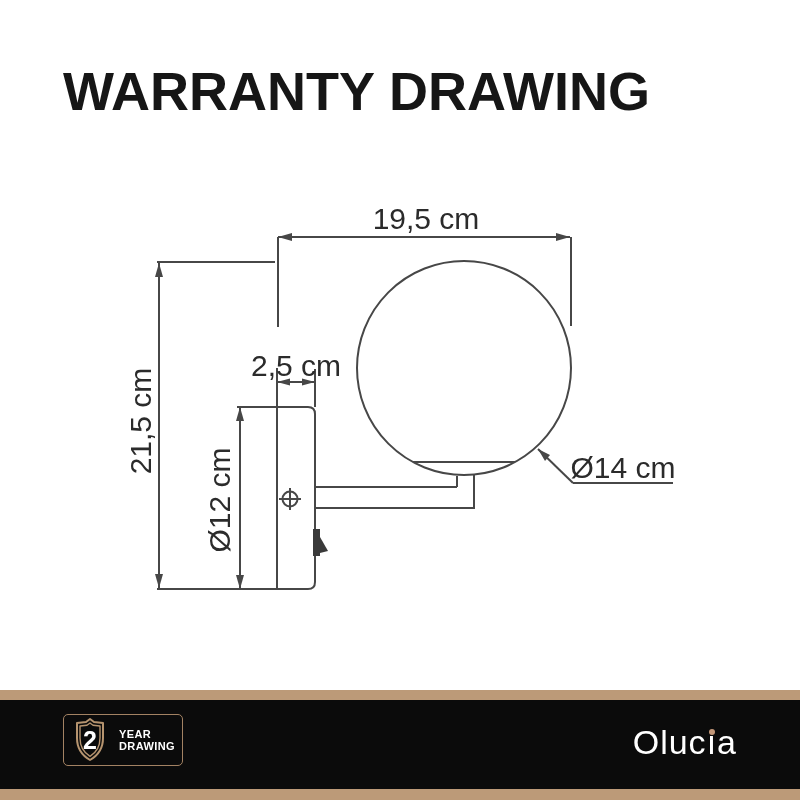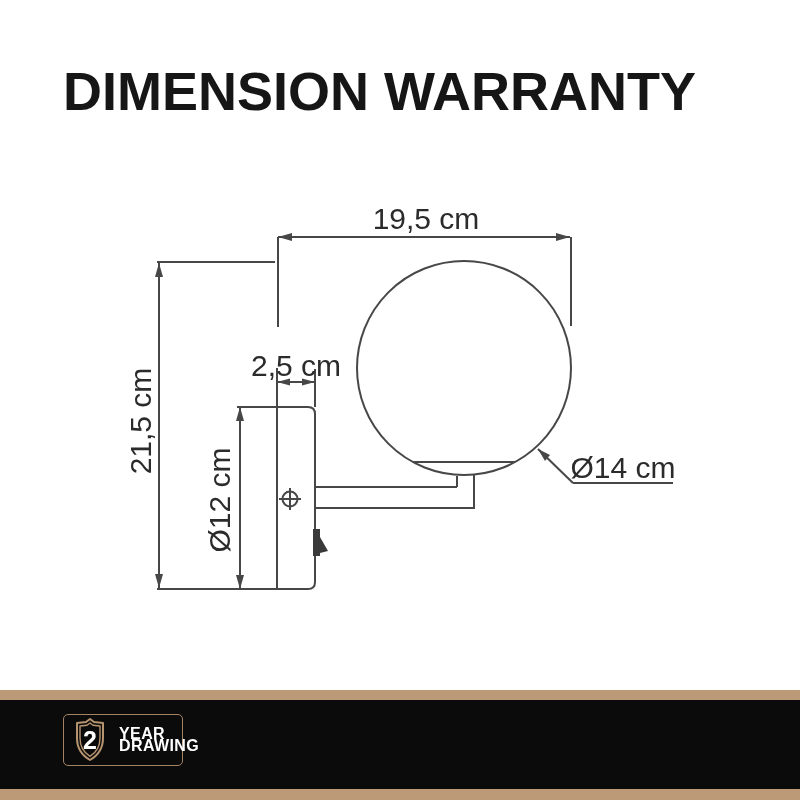--- a/index.html
+++ b/index.html
@@ -30,37 +30,37 @@
     border:1.5px solid #a3федь;border:1.5px solid #a38263;border-radius:5px;
     display:flex;align-items:center;gap:9px;padding-left:6px;box-sizing:content-box;
   }
   .shield-wrap{width:40px;height:46px;flex:0 0 auto;position:relative;}
   .shield-years{
     position:absolute;left:0;top:0;width:40px;height:46px;
     display:flex;align-items:center;justify-content:center;
     color:#ffffff;font-size:25px;font-weight:bold;padding-top:1px;box-sizing:border-box;
   }
   .warranty-text{
-    color:#ffffff;font-size:16px;font-weight:600;letter-spacing:0.4px;
+    color:#ffffff;font-size:11px;font-weight:600;letter-spacing:0.4px;
     line-height:12px;white-space:nowrap;
   }
   .brand{
     position:absolute;right:63px;top:32px;height:40px;line-height:40px;
     color:#ffffff;font-size:34px;letter-spacing:1px;white-space:nowrap;
   }
   .brand-i{position:relative;display:inline-block;}
   .brand-i::after{
     content:'';position:absolute;left:50%;transform:translateX(-50%);
     top:7px;width:6px;height:6px;border-radius:50%;background:#c49879;
   }
 </style>
 </head>
 <body>
 
-<div class="page-title">DIMENSION WARRANTY</div>
+<div class="page-title">WARRANTY DRAWING</div>
 
 <svg class="drawing-layer" width="800" height="800" viewBox="0 0 800 800">
   <g stroke="#474747" stroke-width="2" fill="none">
 
     <circle cx="464" cy="368" r="107" fill="#ffffff"></circle>
     <line x1="413" y1="462" x2="515" y2="462"></line>
     <line x1="457" y1="476" x2="457" y2="487"></line>
     <line x1="474" y1="475" x2="474" y2="509"></line>
     <line x1="315" y1="487" x2="457" y2="487"></line>
     <line x1="315" y1="508" x2="474" y2="508"></line>
@@ -122,13 +122,16 @@
         </g>
       </svg>
       <div class="shield-years">2</div>
     </div>
     <div class="warranty-text">
       <div>YEAR</div>
       <div>DRAWING</div>
     </div>
   </div>
 
+  <div class="brand">
+    <span>Oluc</span><span class="brand-i">ı</span><span>a</span>
+  </div>
 </div>
 
 </body></html>

